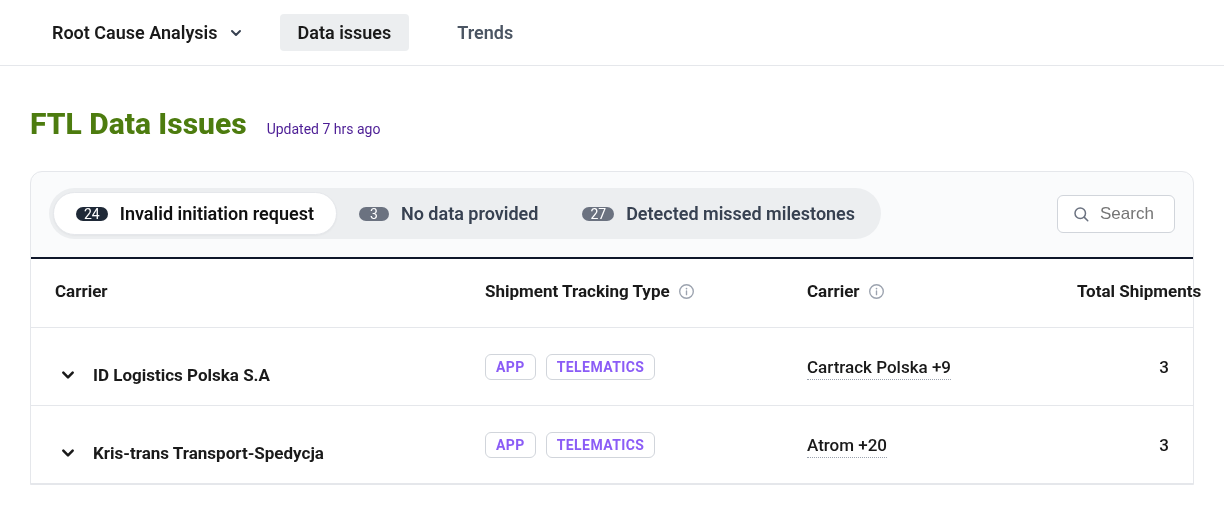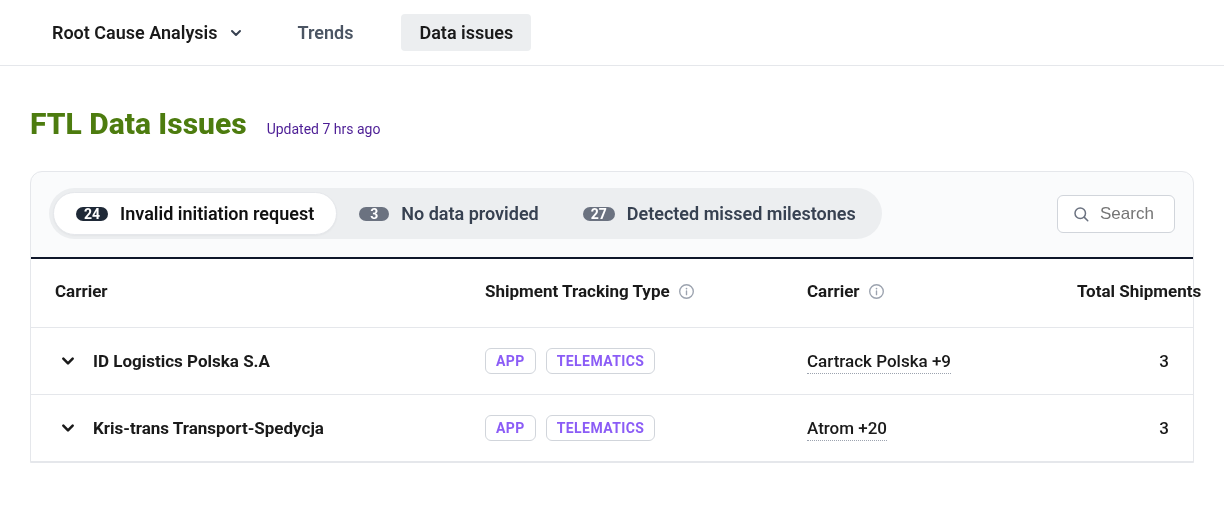--- a/index.html
+++ b/index.html
@@ -108,21 +108,21 @@
     }
     .pill-count {
       display: inline-flex;
       align-items: center;
       justify-content: center;
       min-width: 30px;
       height: 14px;
       padding: 4px 8px;
       border-radius: 999px;
       font-size: 14px;
-      font-weight: 700;
+      font-weight: 400;
       background: #6b7280;
       color: #fff;
     }
     .pill.active .pill-count {
       background: #1f2937;
     }
     .search-wrap {
       display: flex;
       align-items: center;
       gap: 10px;
@@ -190,20 +190,21 @@
       border-bottom: 1px solid #e5e7eb;
       font-size: 17px;
     }
     .row-carrier {
       flex: 0 0 430px;
       display: flex;
       align-items: center;
       gap: 18px;
       font-weight: 700;
       color: #1a1a1a;
+      margin-top: 17px;
     }
     .expand-icon {
       display: flex;
       align-items: center;
       cursor: pointer;
       padding-left: 6px;
     }
     .row-tracking {
       flex: 0 0 322px;
       display: flex;
@@ -239,25 +240,25 @@
 
 <div class="top-nav">
   <div class="nav-dropdown">
     <span>Root Cause Analysis</span>
     <span class="chevron-down-icon">
       <svg width="12" height="12" viewBox="0 0 12 12" fill="none">
           <path d="M2 4 L6 8 L10 4" stroke="#374151" stroke-width="2" stroke-linecap="round" stroke-linejoin="round"></path>
         </svg>
     </span>
   </div>
+  <div class="nav-tab active">
+    <span>Data issues</span>
+  </div>
   <div class="nav-tab">
     <span>Trends</span>
-  </div>
-  <div class="nav-tab active">
-    <span>Data issues</span>
   </div>
 </div>
 
 <div class="page-header">
   <h1 class="page-title">FTL Data Issues</h1>
   <span class="updated-text">Updated 7 hrs ago</span>
 </div>
 
 <div class="content-panel">
 

